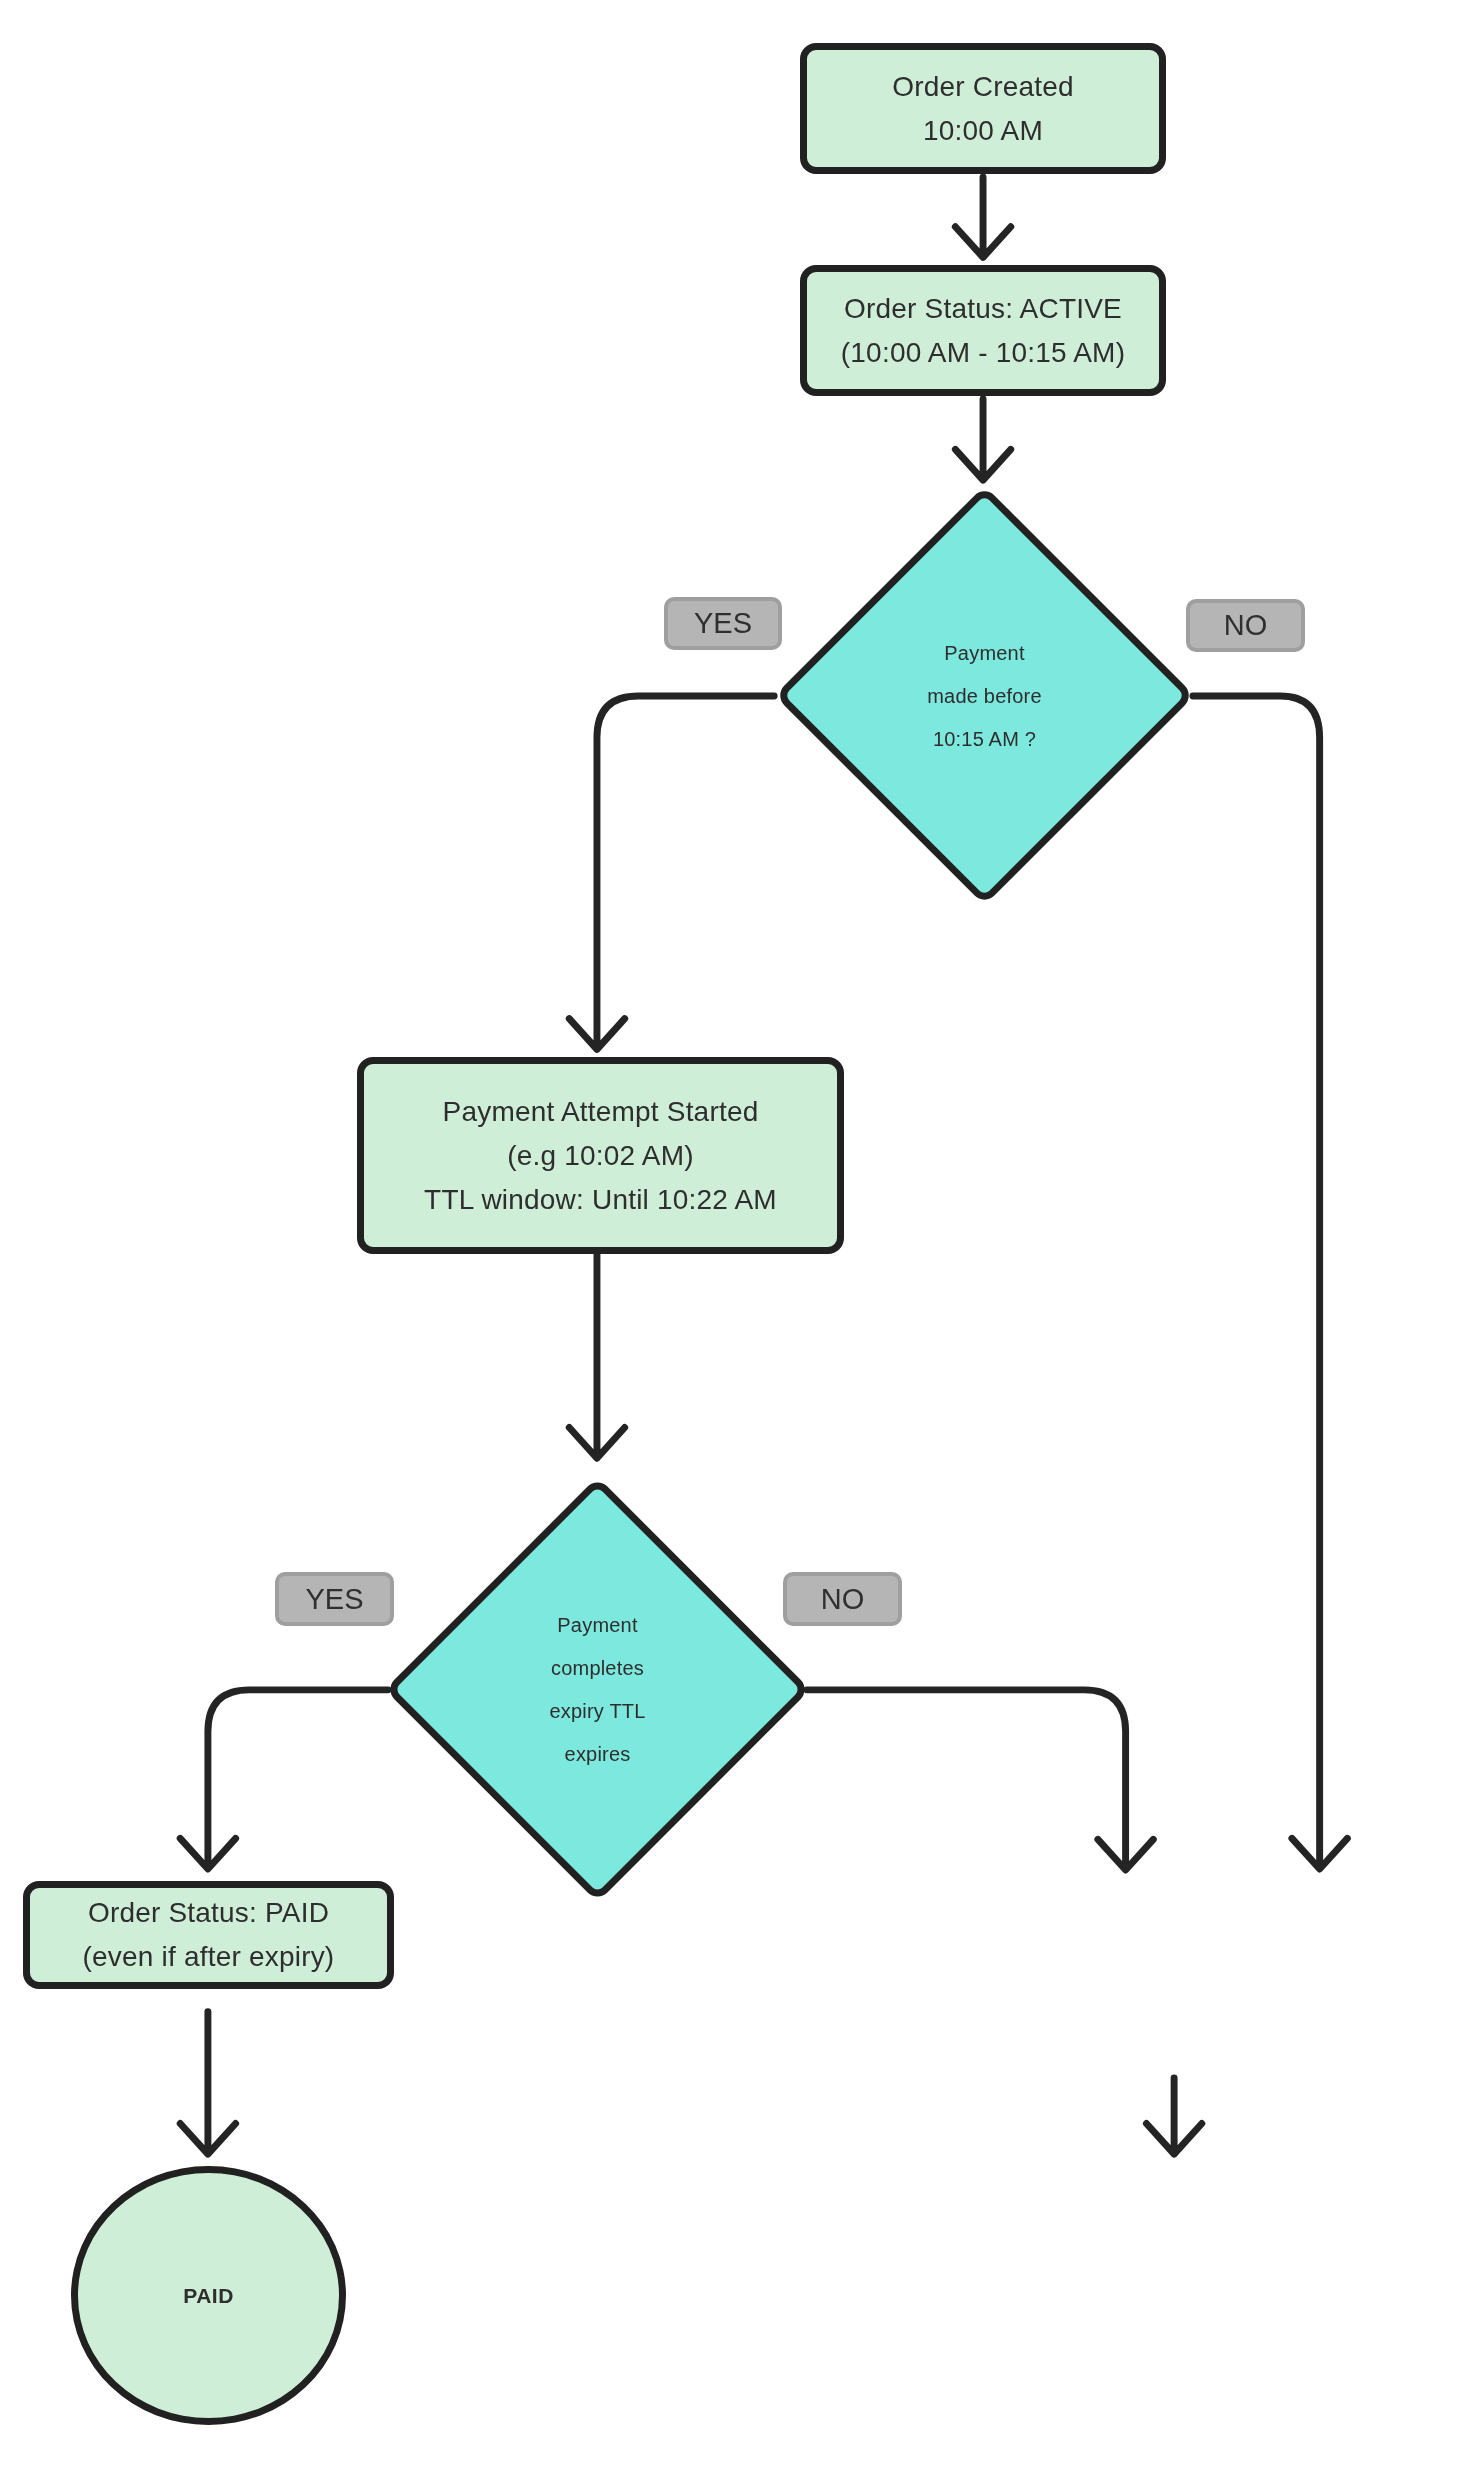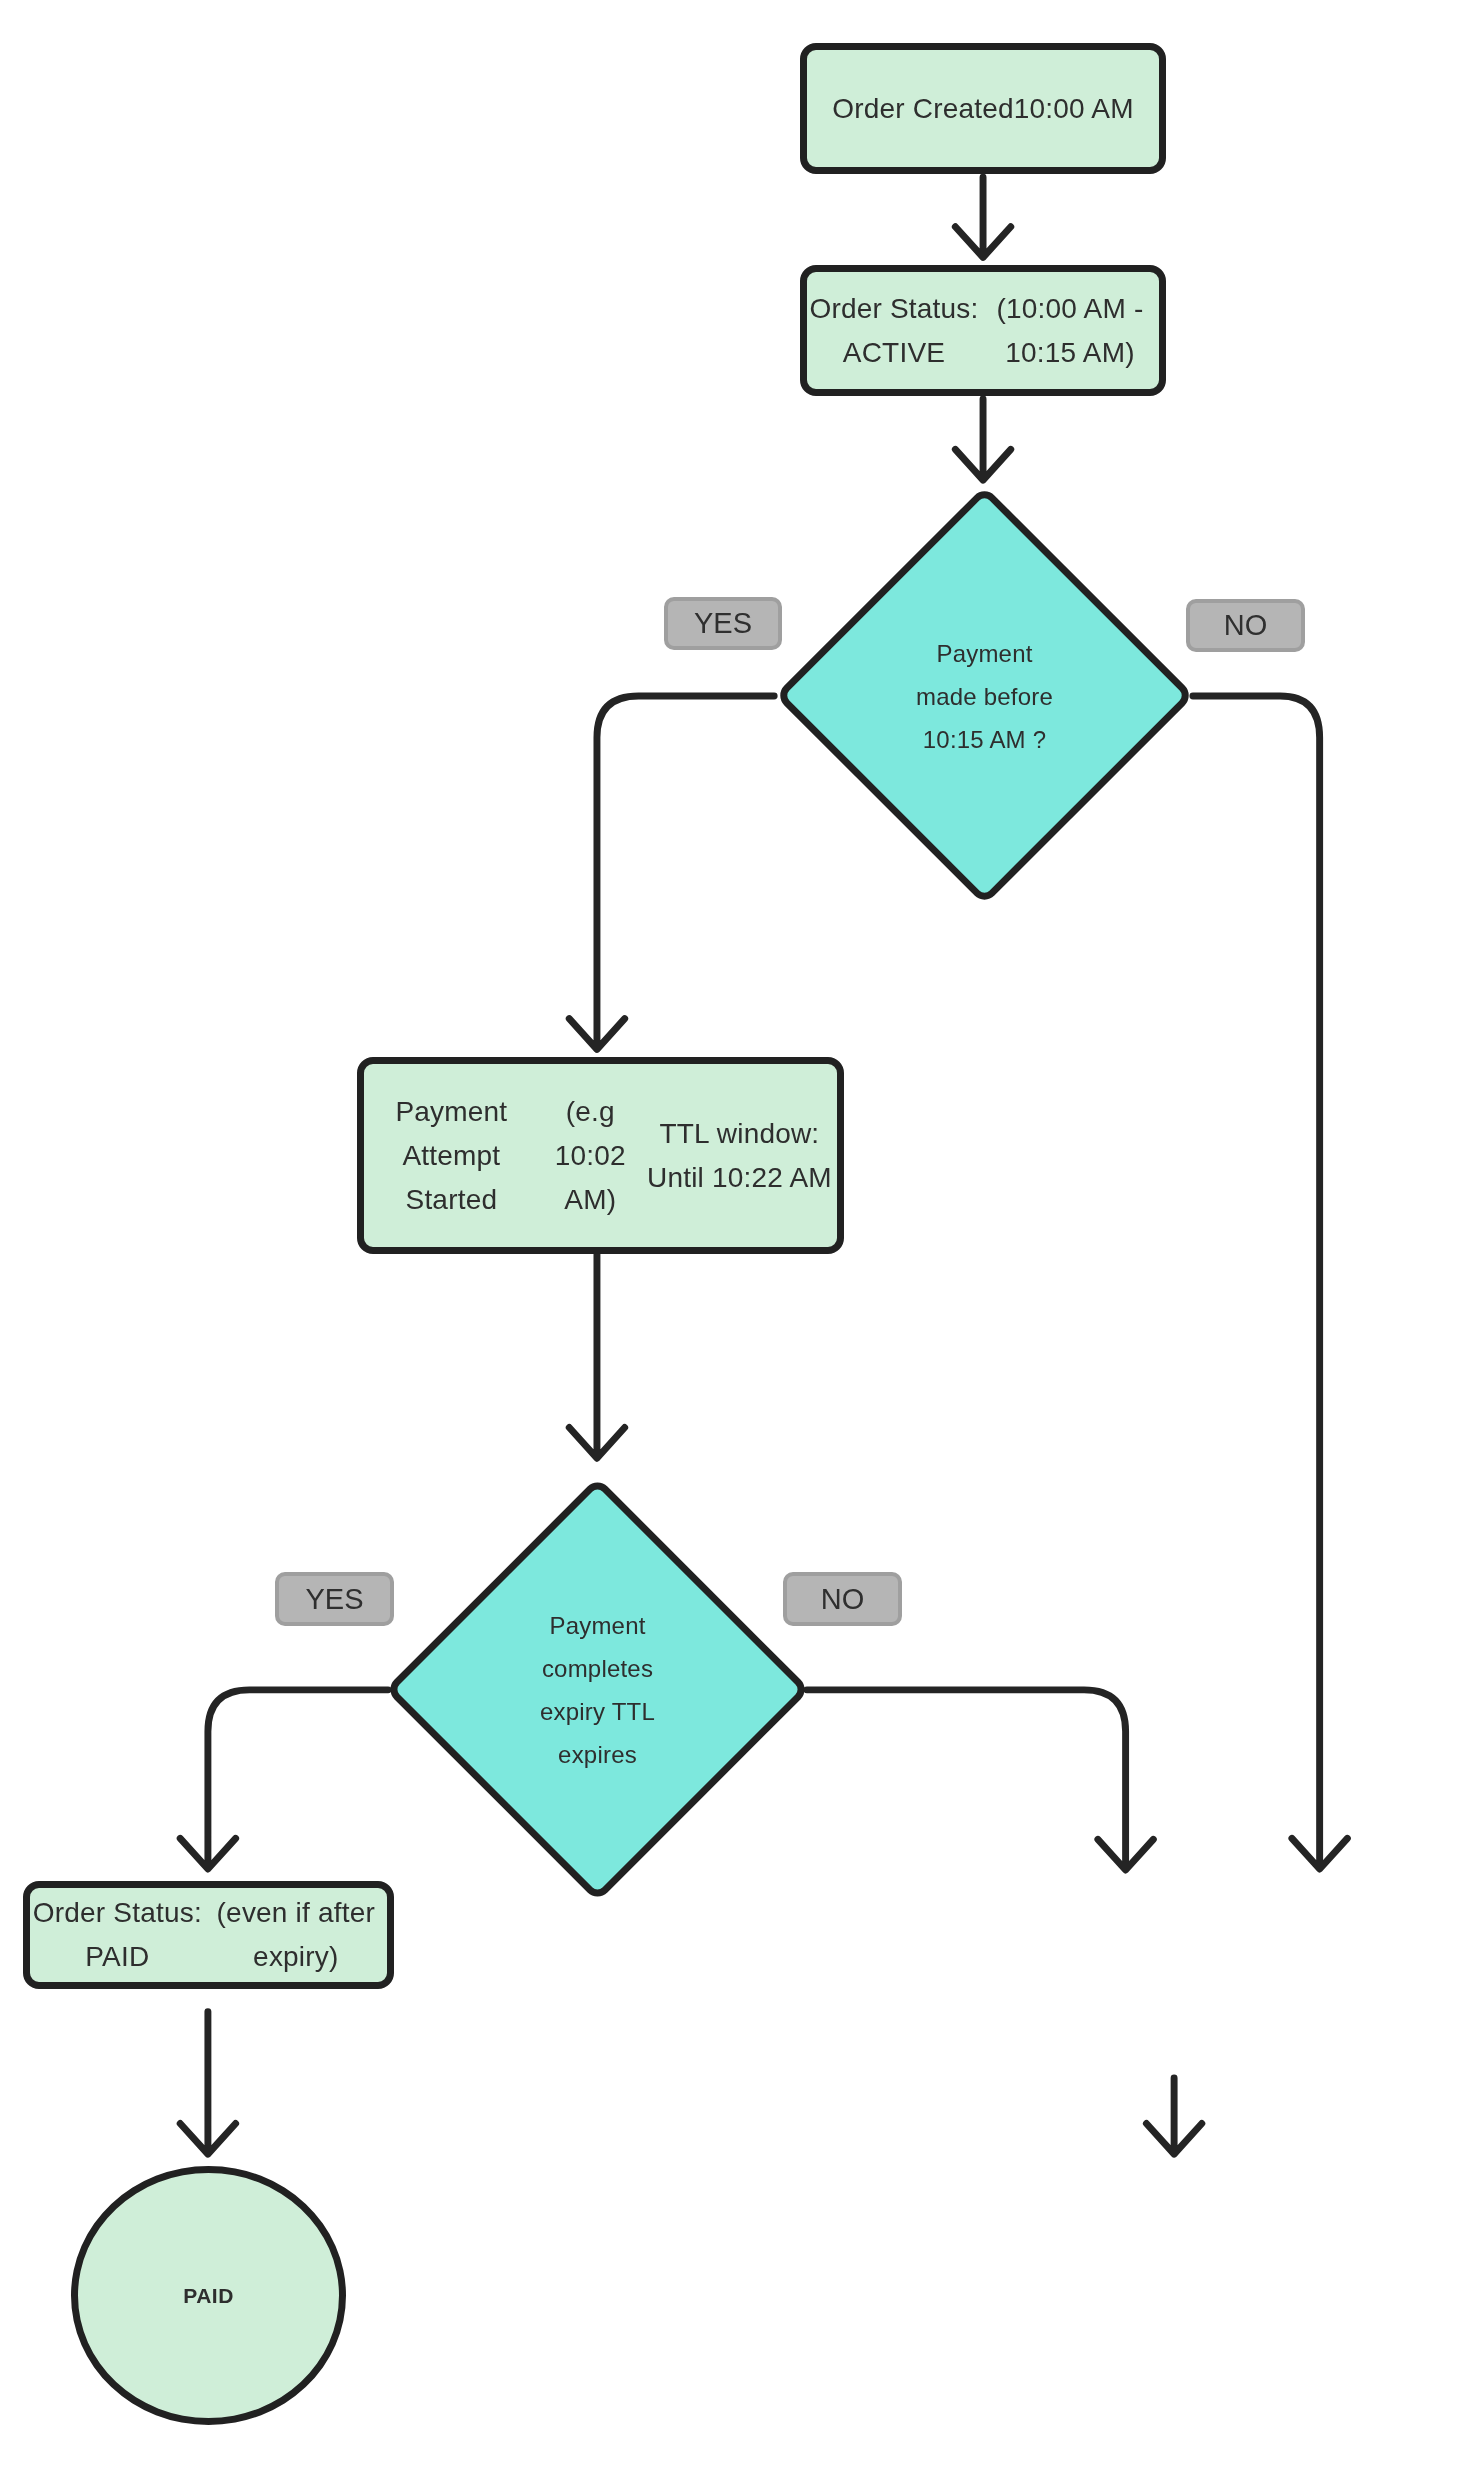--- a/index.html
+++ b/index.html
@@ -29,20 +29,21 @@
     stroke-width:7;
     stroke-linecap:round;
     stroke-linejoin:round;
   }
   .node{
     position:absolute;
     box-sizing:border-box;
     border:7px solid var(--node-border);
     border-radius:16px;
     display:flex;
+    flex-direction:column;
     align-items:center;
     justify-content:center;
     text-align:center;
     font-size:28px;
     line-height:44px;
     font-weight:400;
     letter-spacing:0.2px;
   }
   .process{background:var(--process-fill);}
   .negative{background:var(--negative-fill);}
@@ -54,21 +55,21 @@
     border-radius:14px;
     transform:rotate(45deg);
   }
   .diamond-label{
     position:absolute;
     display:flex;
     flex-direction:column;
     align-items:center;
     justify-content:center;
     text-align:center;
-    font-size:24px;
+    font-size:20px;
     line-height:43px;
     letter-spacing:0.2px;
   }
   .badge{
     position:absolute;
     box-sizing:border-box;
     background:var(--label-fill);
     border:4px solid var(--label-border);
     border-radius:10px;
     display:flex;

